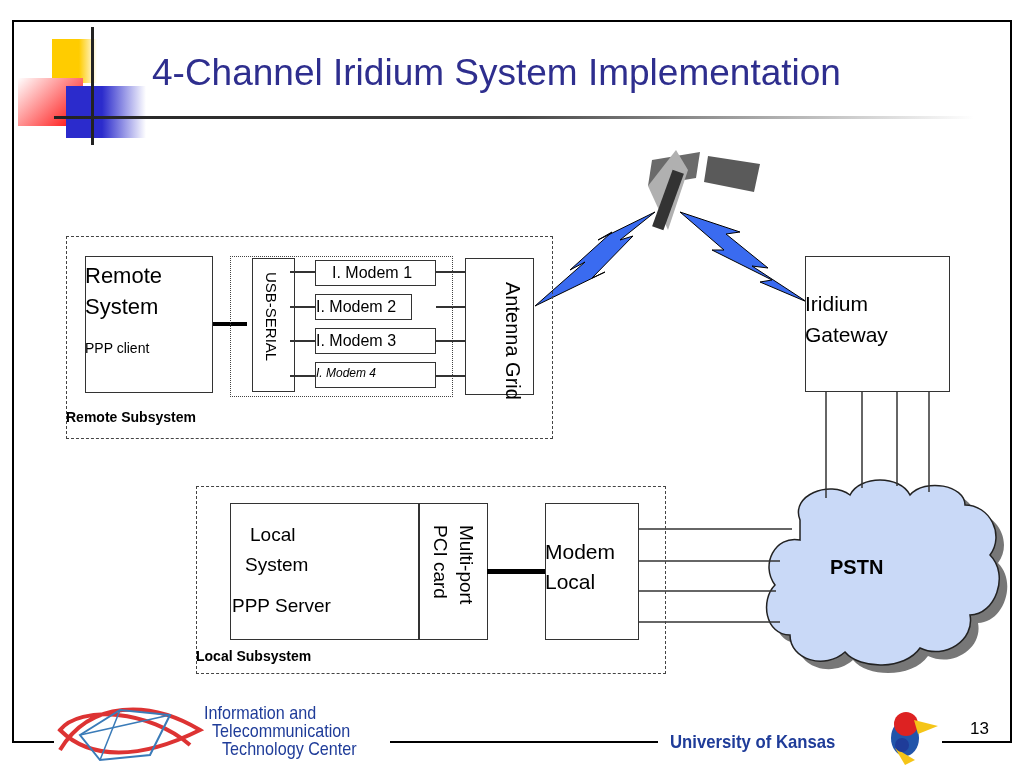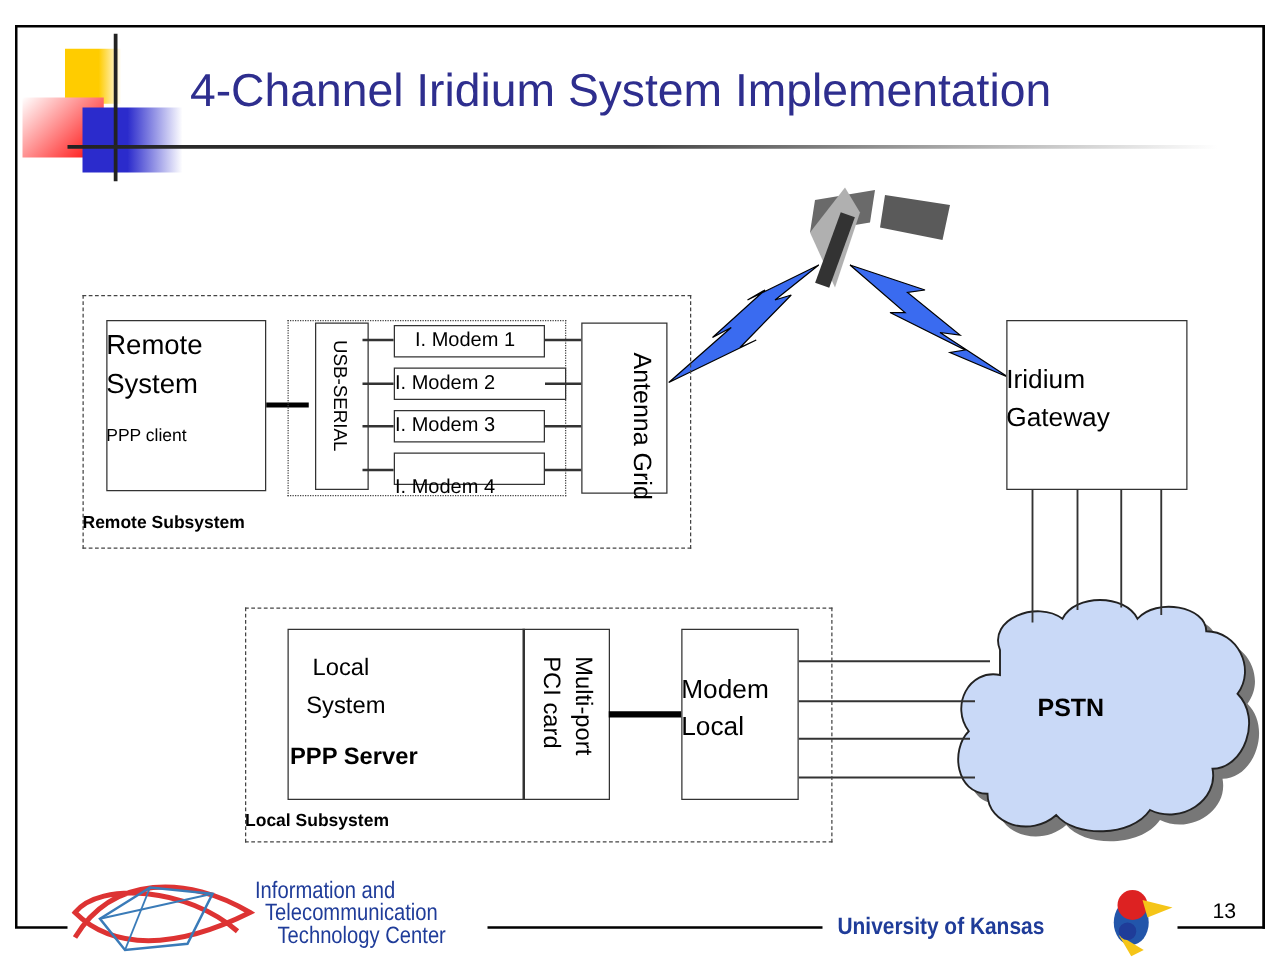--- a/index.html
+++ b/index.html
@@ -68,49 +68,49 @@
 <div class="vtext" style="left:263px;top:272px;font-size:15px;">USB-SERIAL</div>
 
 <div>
   <div class="line" style="left:290px;top:271px;width:25px;height:1.5px;"></div>
   <div class="line" style="left:290px;top:306px;width:25px;height:1.5px;"></div>
   <div class="line" style="left:290px;top:340px;width:25px;height:1.5px;"></div>
   <div class="line" style="left:290px;top:375px;width:25px;height:1.5px;"></div>
   <div class="box" style="left:315px;top:260px;width:121px;height:26px;">
       <div class="lbl" style="left:16px;top:3px;width:119px;font-size:16px;">I. Modem 1</div>
     </div>
-  <div class="box" style="left:315px;top:294px;width:138px;height:26px;">
+  <div class="box" style="left:315px;top:294px;width:97px;height:26px;">
       <div class="lbl" style="left:0;top:3px;width:119px;font-size:16px;">I. Modem 2</div>
     </div>
   <div class="box" style="left:315px;top:328px;width:121px;height:26px;">
       <div class="lbl" style="left:0;top:3px;width:119px;font-size:16px;">I. Modem 3</div>
     </div>
   <div class="box" style="left:315px;top:362px;width:121px;height:26px;">
-      <div class="lbl" style="left:0;top:18px;width:119px;font-size:16px;">I. Modem 4</div>
+      <div class="lbl" style="left:0;top:3px;width:119px;font-size:12px;font-style:italic;">I. Modem 4</div>
     </div>
   <div class="line" style="left:436px;top:271px;width:30px;height:1.5px;"></div>
   <div class="line" style="left:436px;top:306px;width:30px;height:1.5px;"></div>
   <div class="line" style="left:436px;top:340px;width:30px;height:1.5px;"></div>
   <div class="line" style="left:436px;top:375px;width:30px;height:1.5px;"></div>
 </div>
 
 <div class="box" style="left:465px;top:258px;width:69px;height:137px;"></div>
 <div class="vtext" style="left:472px;top:282px;font-size:20px;width:54px;line-height:26px;">Antenna Grid</div>
 <div class="lbl bold" style="left:66px;top:409px;width:472px;font-size:14px;">Remote Subsystem</div>
 
 <div class="box" style="left:805px;top:256px;width:145px;height:136px;"></div>
 <div class="lbl" style="left:805px;top:292px;width:145px;font-size:21px;">Iridium</div>
 <div class="lbl" style="left:805px;top:323px;width:145px;font-size:21px;">Gateway</div>
 
 <div class="dash" style="left:196px;top:486px;width:470px;height:188px;"></div>
 <div class="box" style="left:230px;top:503px;width:258px;height:137px;"></div>
 <div class="line" style="left:418px;top:503px;width:1.5px;height:137px;"></div>
 <div class="lbl" style="left:250px;top:524px;width:140px;font-size:19px;">Local</div>
 <div class="lbl" style="left:245px;top:554px;width:140px;font-size:19px;">System</div>
-<div class="lbl" style="left:232px;top:595px;width:168px;font-size:19px;font-weight:bold;">PPP Server</div>
+<div class="lbl" style="left:232px;top:595px;width:168px;font-size:19px;">PPP Server</div>
 <div class="vtext" style="left:455px;top:525px;font-size:19px;">Multi-port</div>
 <div class="vtext" style="left:429px;top:525px;font-size:19px;">PCI card</div>
 <div class="line" style="left:487px;top:569px;width:59px;height:5px;background:#000;"></div>
 <div class="box" style="left:545px;top:503px;width:94px;height:137px;"></div>
 <div class="lbl" style="left:545px;top:540px;width:101px;font-size:21px;">Modem</div>
 <div class="lbl" style="left:545px;top:570px;width:101px;font-size:21px;">Local</div>
 <div class="lbl bold" style="left:196px;top:648px;width:434px;font-size:14px;">Local Subsystem</div>
 
 <div class="lbl bold" style="left:830px;top:556px;width:110px;font-size:20px;">PSTN</div>
 

